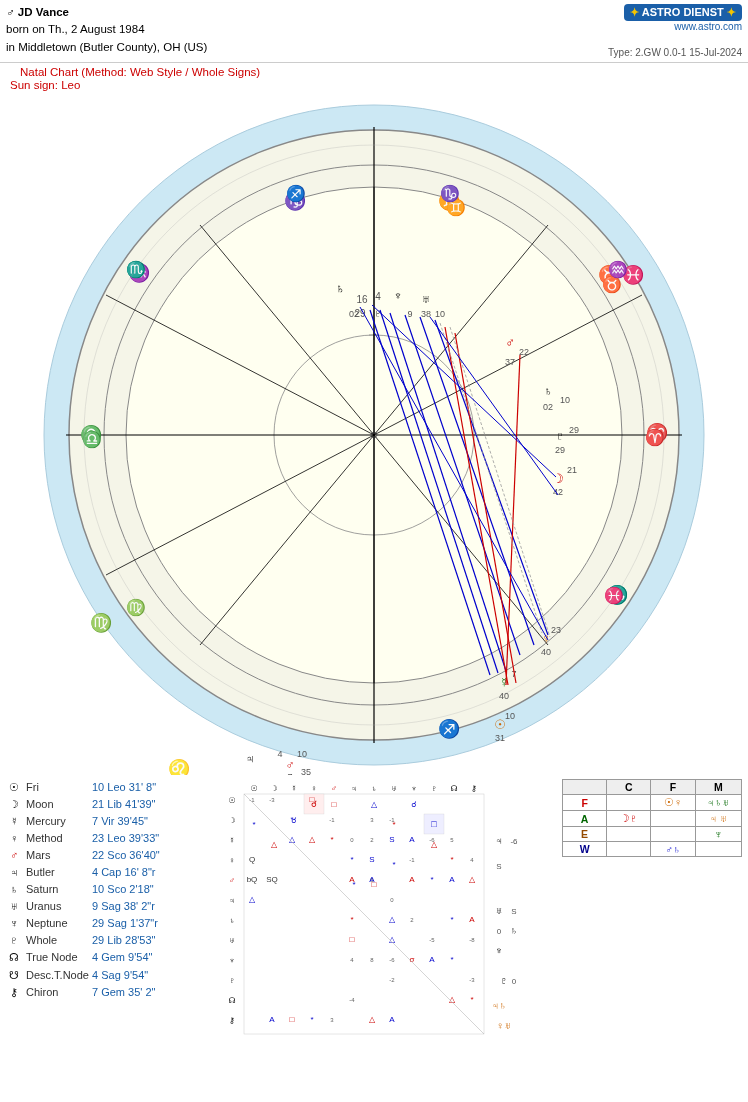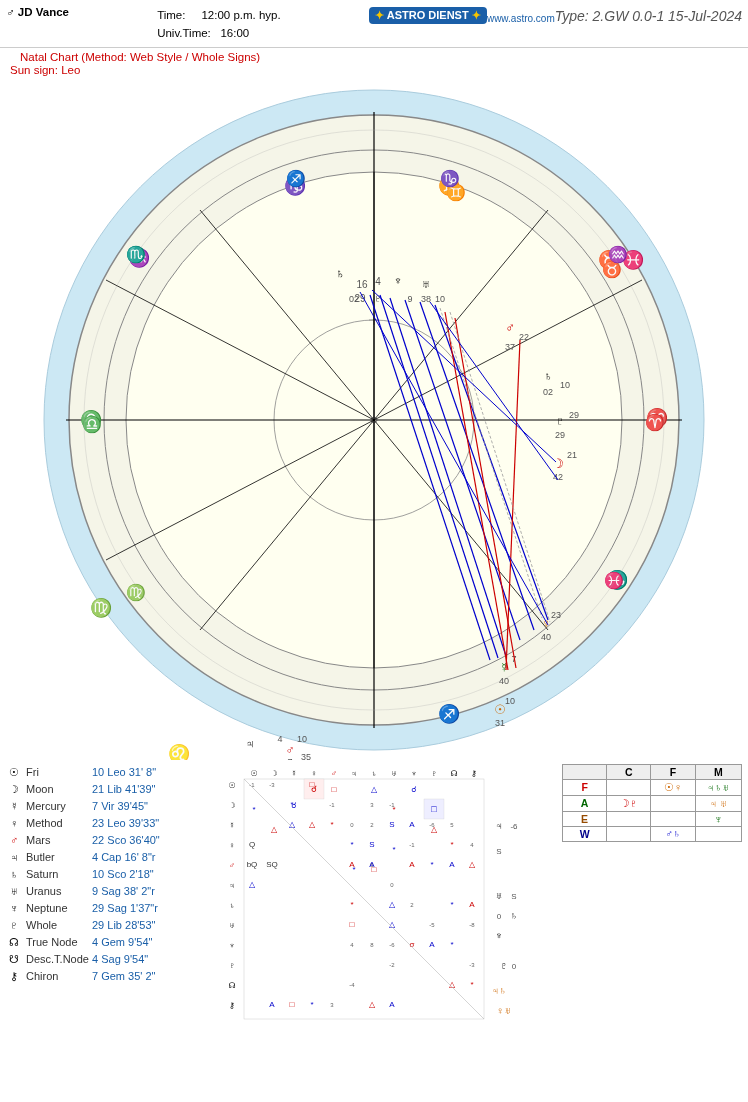--- a/index.html
+++ b/index.html
@@ -2,25 +2,25 @@
 <html><head>
   <meta charset="utf-8">
   <style>
     * { margin: 0; padding: 0; box-sizing: border-box; }
     body { width: 748px; height: 1102px; font-family: Arial, sans-serif; font-size: 12px; background: #fff; overflow: hidden; }
     
     
     #header { display: flex; justify-content: space-between; align-items: flex-start; padding: 4px 6px; border-bottom: 1px solid #ccc; }
     #header-left { font-size: 11.5px; line-height: 1.5; }
     #header-middle { font-size: 11.5px; line-height: 1.6; padding-top: 2px; }
-    #header-right { display: flex; align-items: flex-end; }
+    #header-right { display: flex; flex-direction: column; align-items: flex-end; }
     .astro-logo { background: #1a5fa8; color: #fff; font-size: 11px; font-weight: bold; padding: 2px 6px; border-radius: 4px; white-space: nowrap; }
     .astro-logo span { color: #f5c400; }
-    .astro-url { font-size: 10px; color: #1a5fa8; text-align: center; margin-top: 6px; }
-    .type-line { font-size: 14px; color: #555; margin-top: 4px; font-style: italic; }
+    .astro-url { font-size: 10px; color: #1a5fa8; text-align: center; }
+    .type-line { font-size: 10px; color: #555; margin-top: 15px; }
     
     
     #chart-info { color: #c00; font-size: 11.5px; padding: 3px 20px 1px; }
     #sun-sign { color: #c00; font-size: 11.5px; padding: 0 10px 4px; }
     
     
     #chart-area { width: 748px; height: 680px; position: relative; }
     #chart-svg { width: 748px; height: 680px; }
     
     
@@ -44,32 +44,22 @@
     .earth-color { color: #964B00; }
     .air-color { color: #006600; }
     .water-color { color: #00008b; }
   </style>
 </head>
 <body>
 
 <div id="header">
   <div id="header-left">
     <div><b>♂ JD Vance</b></div>
-  </div>
-  <div id="header-middle">
-    <div>
-      <span>Time:</span>
-      &nbsp;&nbsp;&nbsp;
-      <span>12:00 p.m. hyp.</span>
-    </div>
-    <div>
-      <span>Univ.Time:</span>
-      &nbsp;
-      <span>16:00</span>
-    </div>
+    <div>born on Th., 2 August 1984</div>
+    <div>in Middletown (Butler County), OH (US)</div>
   </div>
   <div id="header-right">
     <div class="astro-logo">
       <span>✦</span> ASTRO DIENST <span>✦</span>
     </div>
     <div class="astro-url">www.astro.com</div>
     <div class="type-line">Type: 2.GW  0.0-1  15-Jul-2024</div>
   </div>
 </div>
 

